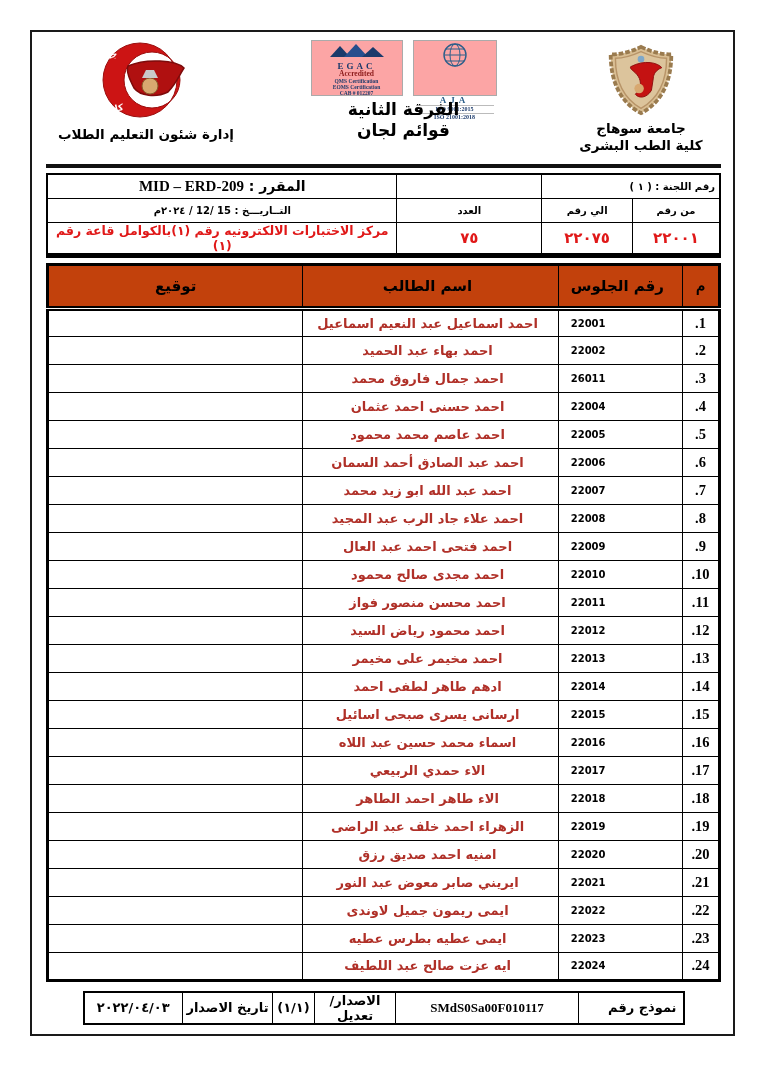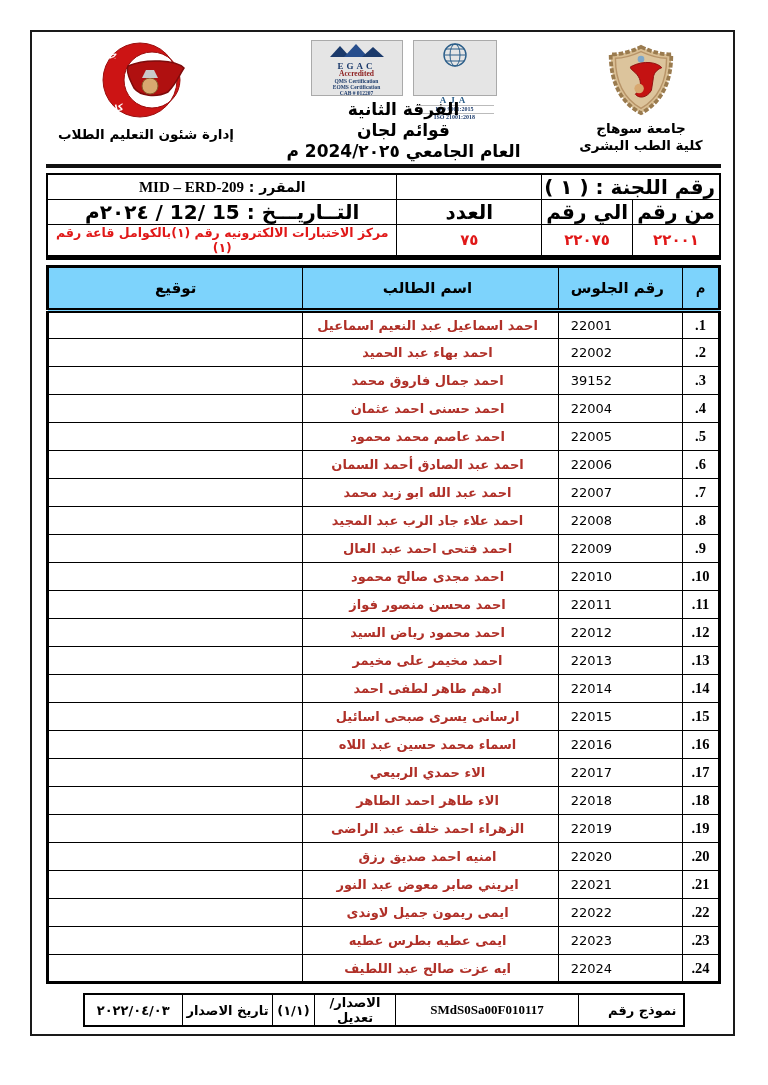--- a/index.html
+++ b/index.html
@@ -16,52 +16,52 @@
     border: 2px solid #1a1a1a;
     padding: 8px 12px 0 14px;
     direction: rtl;
   }
   
   .header { display: flex; align-items: flex-start; justify-content: space-between; height: 122px; }
   .uni-block { width: 160px; text-align: center; padding-top: 4px; }
   .uni-block .uni-text { font-weight: bold; font-size: 13.5px; line-height: 17px; }
   .center-block { width: 270px; text-align: center; }
   .cert-row { display: flex; direction: ltr; justify-content: center; gap: 10px; height: 56px; }
-  .cert { border: 1px solid #aaa; background: #e5e5e5; font-family: "Liberation Serif", serif; }
+  .cert { border: 1px solid #aaa; background: #fca5a5; font-family: "Liberation Serif", serif; }
   .cert.egac { width: 92px; padding: 1px 2px; }
   .egac-name { color: #1b3a6b; font-weight: bold; font-size: 9px; letter-spacing: 3px; line-height: 8px; }
   .egac-acc { color: #8b1a1a; font-weight: bold; font-size: 7.5px; line-height: 8px; }
   .egac-line { color: #1b3a6b; font-weight: bold; font-size: 5.5px; line-height: 6px; }
   .cert.aja { width: 84px; padding: 1px 2px; }
   .aja-name { color: #2c5f8a; font-weight: bold; font-size: 9px; letter-spacing: 4px; line-height: 9px; margin-top: 24px; }
   .aja-line { color: #1b3a6b; font-weight: bold; font-size: 6px; line-height: 7px; border-top: 1px solid #bbb; }
   .titles { margin-top: 3px; font-weight: bold; font-size: 17px; line-height: 21px; }
   .dept-block { width: 200px; text-align: center; }
   .dept-block .dept-text { font-weight: bold; font-size: 13.5px; margin-top: 2px; text-align: center; }
   
   .rule { height: 4px; background: #111; margin-top: 2px; }
   
   table { border-collapse: collapse; width: 100%; }
   .info-table { margin-top: 5px; border: 2px solid #000; border-bottom: 5px solid #000; }
-  .info-table td { border: 1px solid #000; font-weight: bold; font-size: 20px; height: 24px; text-align: center; }
+  .info-table td { border: 1px solid #000; font-weight: bold; font-size: 10px; height: 24px; text-align: center; }
   .info-table .committee-cell { text-align: right; padding-right: 4px; }
   .info-table .course-cell { font-size: 14px; }
   .course-latin, .code-latin { font-family: "Liberation Serif", serif; font-size: 15px; }
   .info-table .red-val { color: #e01818; font-size: 15px; }
   .info-table .red-loc { color: #e01818; font-size: 12.5px; }
   
   .main-table { margin-top: 5px; border: 3px solid #000; }
   .main-table th, .main-table td { border: 1px solid #000; }
   .main-table thead th {
-    background: #7dd3fc; height: 44px; font-size: 15px; font-weight: bold;
+    background: #c2410c; height: 44px; font-size: 15px; font-weight: bold;
     border-bottom: 5px double #000;
   }
   .main-table tbody td { height: 28px; }
   .c-no { width: 5.5%; text-align: center; font-family: "Liberation Serif", serif; font-weight: bold; font-size: 14.5px; }
-  .c-seat { width: 18.5%; text-align: left; padding-left: 12px; font-weight: normal; font-size: 13px; }
+  .c-seat { width: 18.5%; text-align: left; padding-left: 12px; font-weight: bold; font-size: 10px; }
   .c-name { width: 38%; text-align: center; padding-right: 6px; color: #b03028; font-weight: bold; font-size: 13px; }
   .c-sign { width: 38%; }
   
   .footer-table { width: 602px; margin: 9px auto 0 auto; border: 2px solid #000; }
   .footer-table td { border: 1px solid #000; font-weight: bold; font-size: 13px; height: 26px; text-align: center; }
   .footer-table .f-label { text-align: right; padding-right: 6px; }
 </style>
 </head>
 <body>
 
@@ -104,21 +104,20 @@
             <line x1="8" y1="19" x2="26" y2="19" stroke="#2c5f8a" stroke-width="1"></line>
           </svg>
           <div class="aja-name">AJA</div>
           <div class="aja-line">ISO 9001:2015</div>
           <div class="aja-line">ISO 21001:2018</div>
         </div>
       </div>
       <div class="titles">
         <div>الفرقة الثانية</div>
         <div>قوائم لجان</div>
-        <div>العام الجامعي 2024/٢٠٢٥ م</div>
       </div>
     </div>
 
     <div class="dept-block">
       <svg width="116" height="80" viewBox="0 0 116 80">
         <path fill-rule="evenodd" fill="#cc1414" stroke="#9a0f0f" stroke-width="1" d="M52 3 a 37 37 0 1 0 0 74 a 37 37 0 1 0 0 -74 Z M 64 12 a 28 28 0 1 1 0 56 a 28 28 0 1 1 0 -56 Z"></path>
         <path d="M40 26 C 58 18, 88 20, 96 28 C 92 34, 88 44, 80 52 C 68 58, 52 56, 46 48 C 42 40, 38 32, 40 26 Z" fill="#b01010" stroke="#7d0b0b" stroke-width="1.5"></path>
         <circle cx="62" cy="46" r="8" fill="#d8a870" stroke="#8a5a2a" stroke-width="1"></circle>
         <path d="M54 38 L70 38 L66 30 L58 30 Z" fill="#c9c9c9"></path>
         <text x="30" y="16" font-size="9" font-weight="bold" fill="#ffffff" transform="rotate(-18 30 16)">جامعة سوهاج</text>
@@ -171,21 +170,21 @@
           <td class="c-sign"></td>
         </tr>
         <tr>
           <td class="c-no">2.</td>
           <td class="c-seat">22002</td>
           <td class="c-name">احمد بهاء عبد الحميد</td>
           <td class="c-sign"></td>
         </tr>
         <tr>
           <td class="c-no">3.</td>
-          <td class="c-seat">39152</td>
+          <td class="c-seat">26011</td>
           <td class="c-name">احمد جمال فاروق محمد</td>
           <td class="c-sign"></td>
         </tr>
         <tr>
           <td class="c-no">4.</td>
           <td class="c-seat">22004</td>
           <td class="c-name">احمد حسنى احمد عثمان</td>
           <td class="c-sign"></td>
         </tr>
         <tr>

